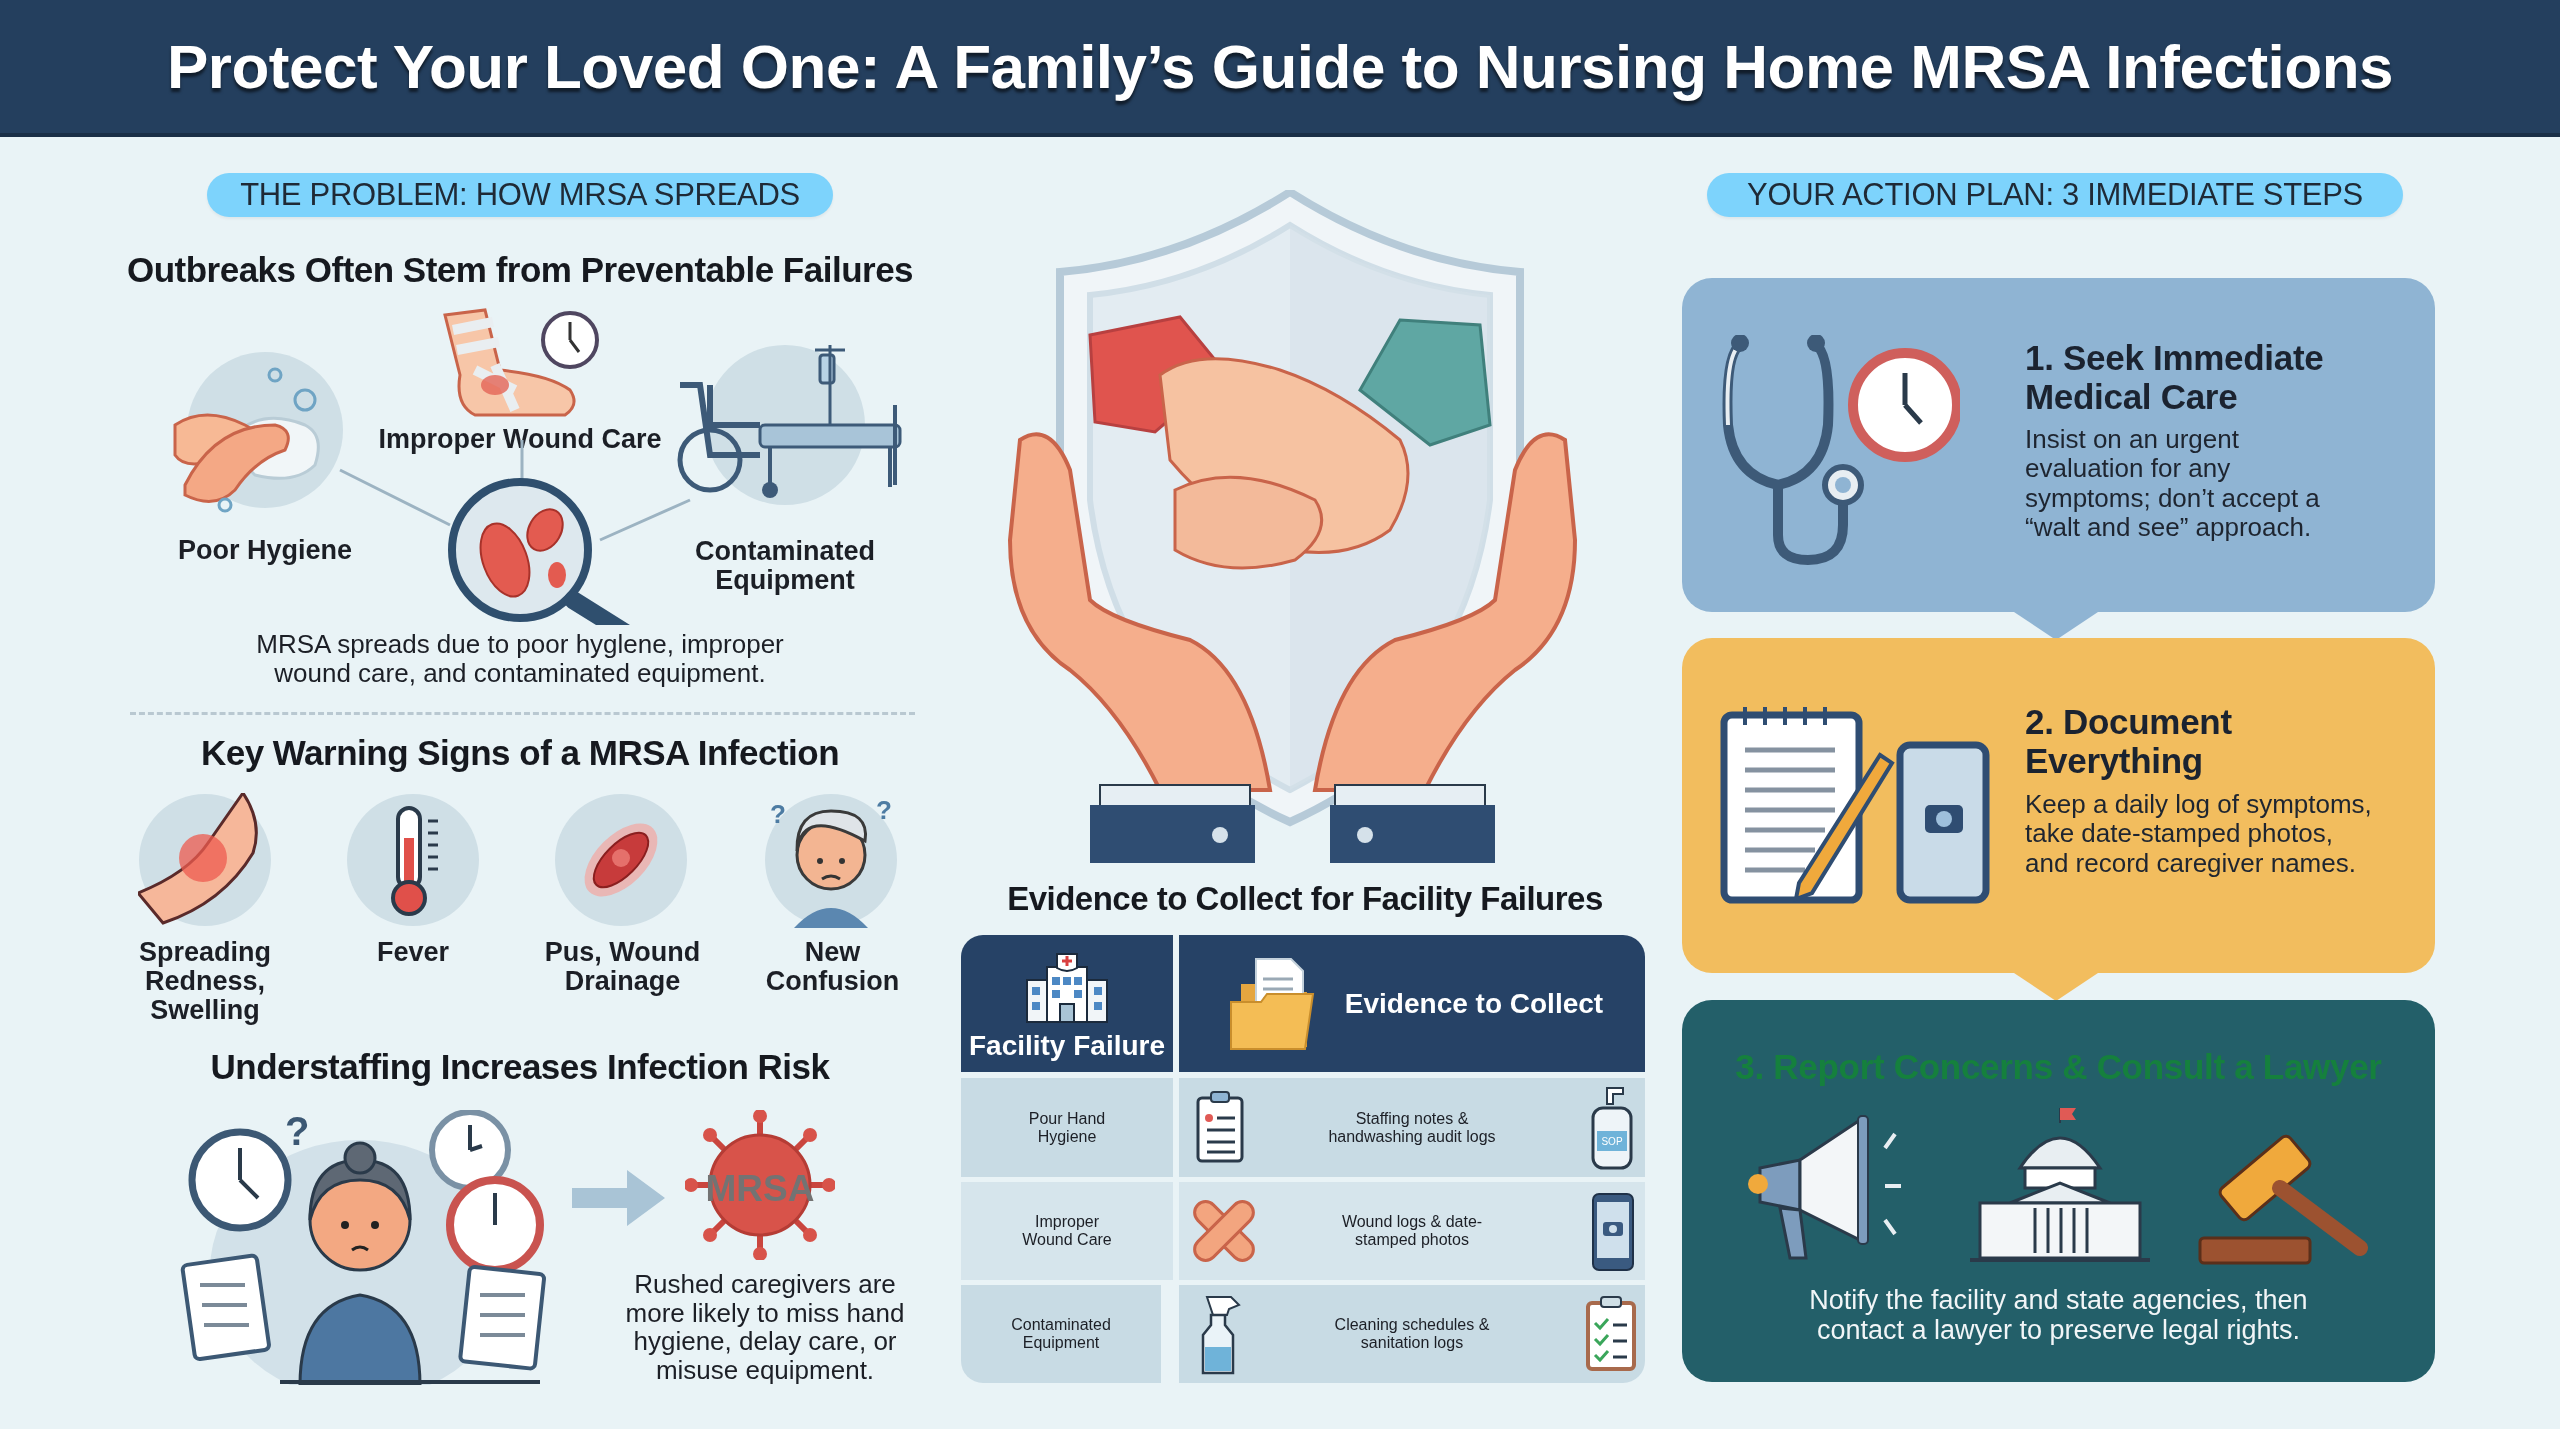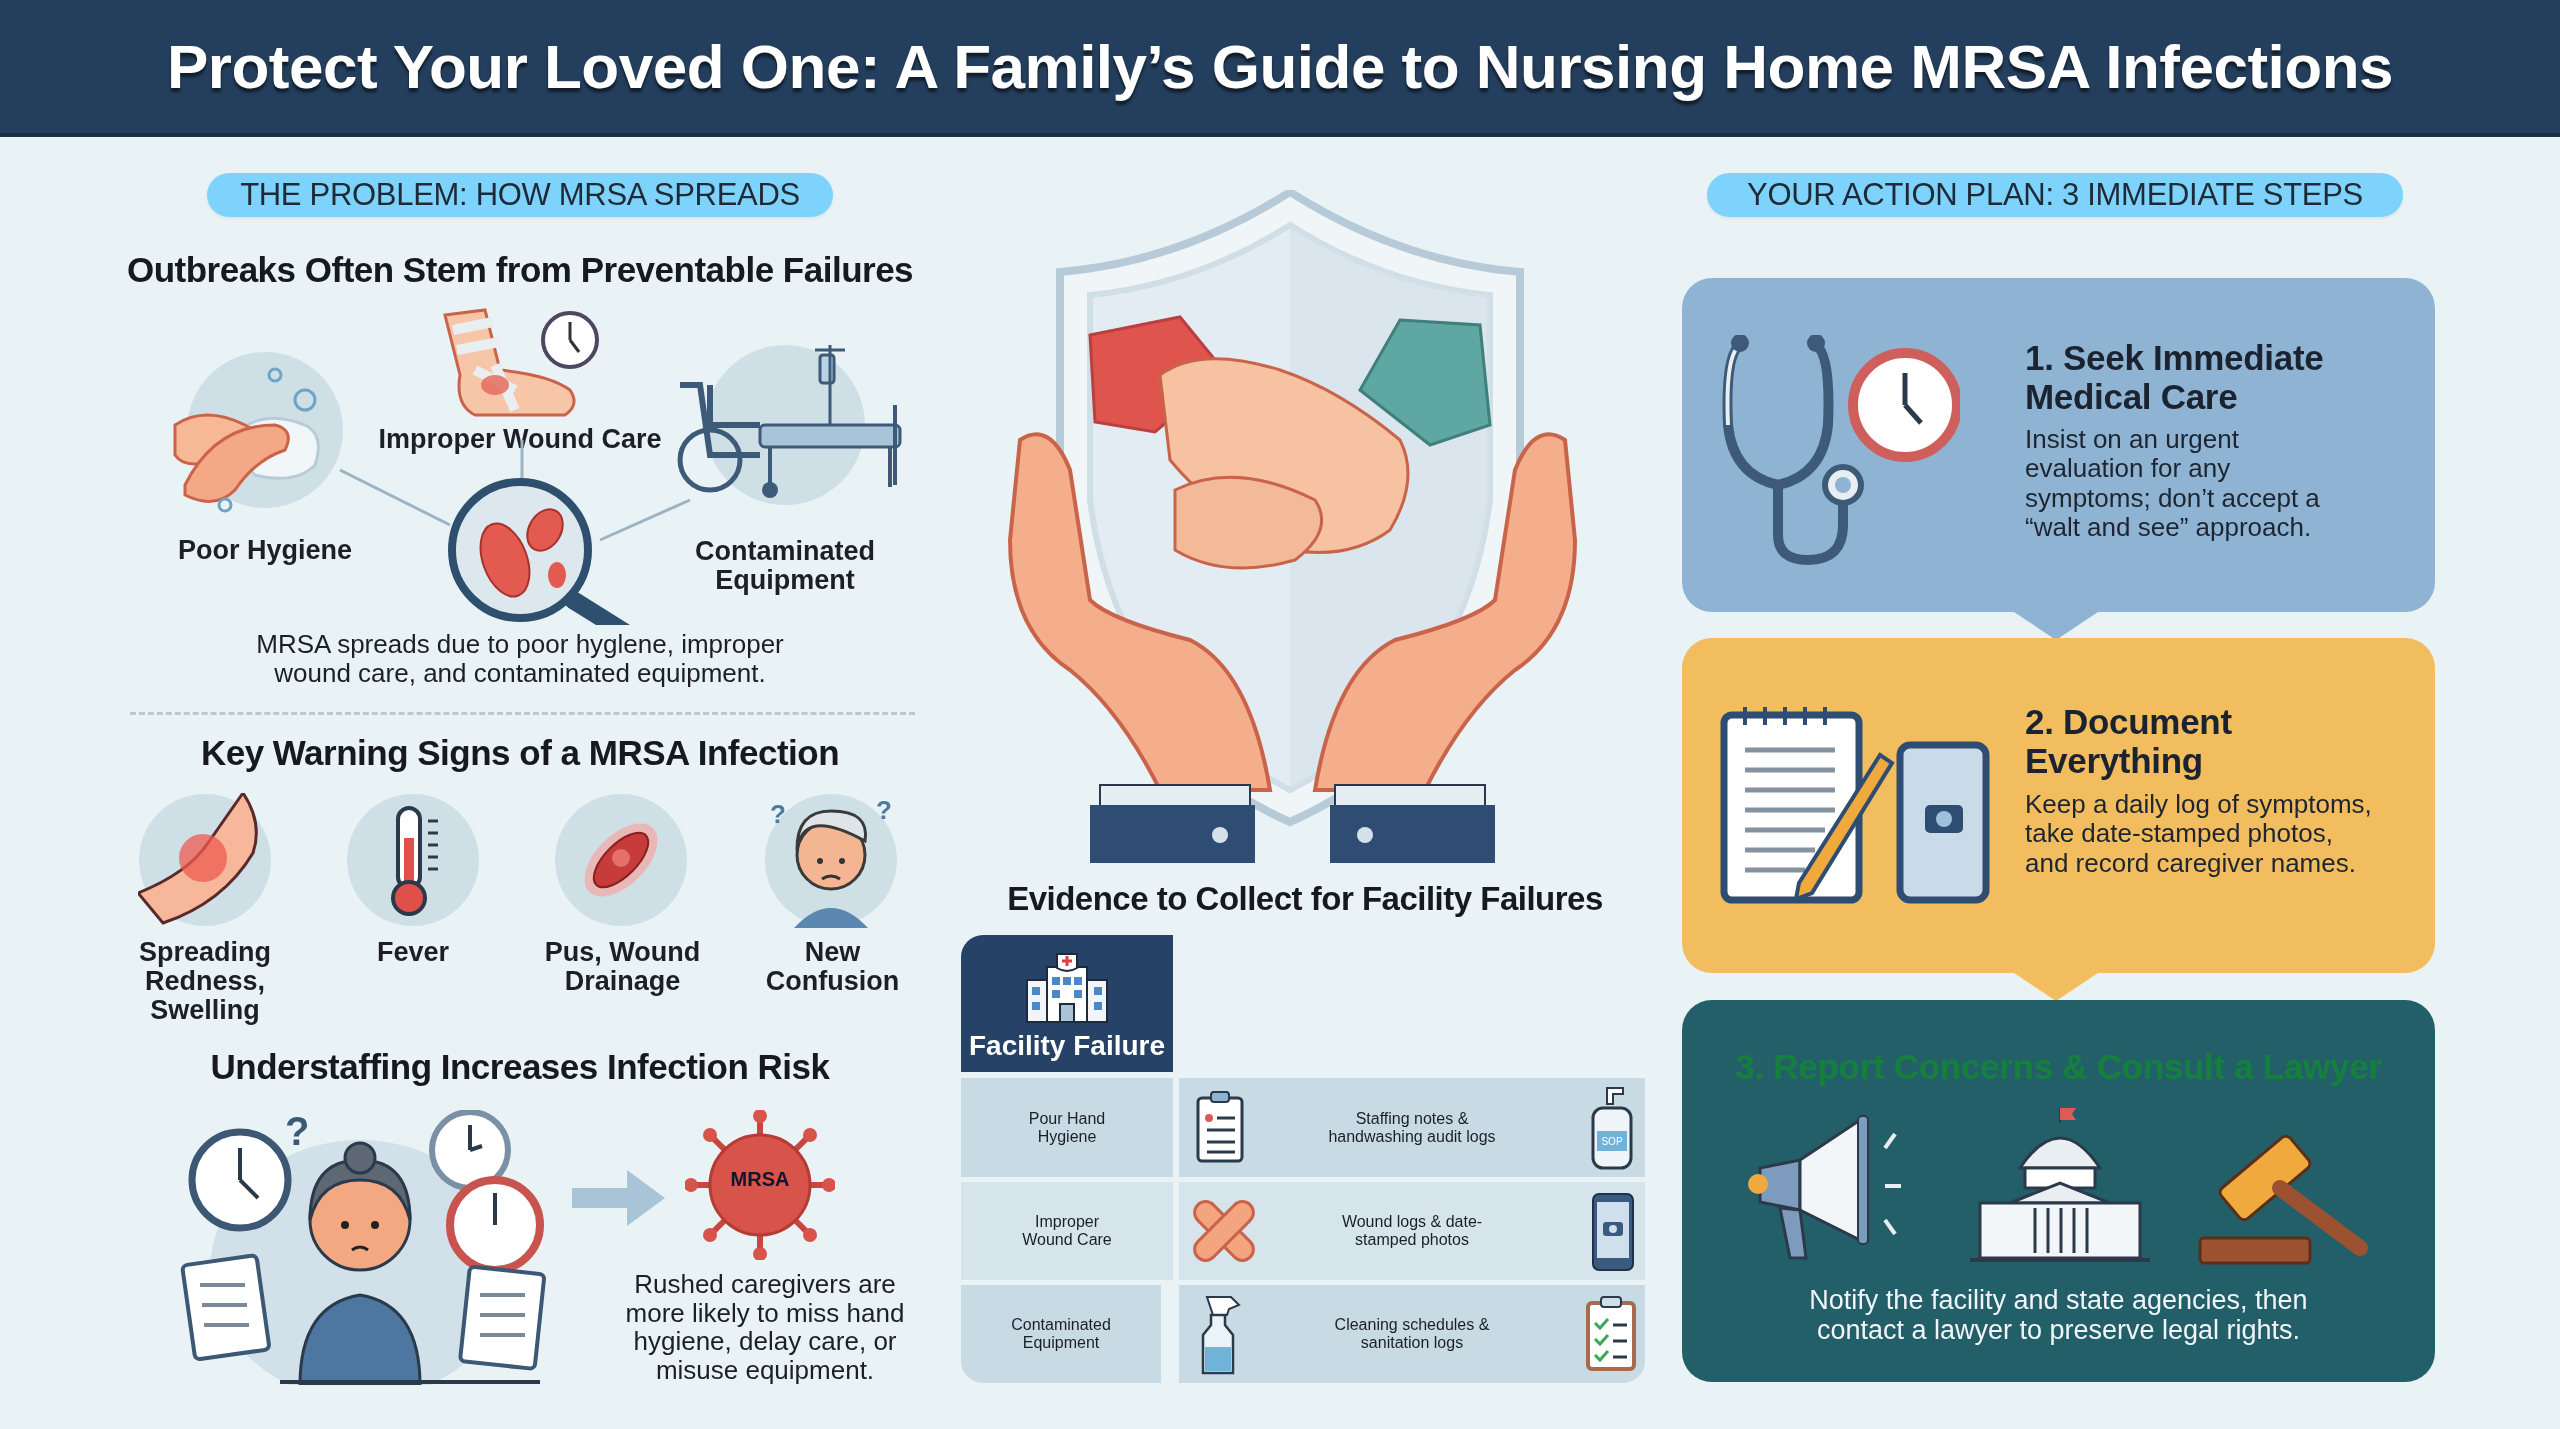--- a/index.html
+++ b/index.html
@@ -197,21 +197,21 @@
         <circle cx="75" cy="144" r="7"></circle>
         <circle cx="6" cy="75" r="7"></circle>
         <circle cx="144" cy="75" r="7"></circle>
       <circle cx="25" cy="25" r="7"></circle>
         <circle cx="125" cy="125" r="7"></circle>
         <circle cx="25" cy="125" r="7"></circle>
         <circle cx="125" cy="25" r="7"></circle>
     </g>
     <circle cx="75" cy="75" r="50" fill="#d8534a" stroke="#b53c35" stroke-width="3"></circle>
   </svg>
-  <div style="position:absolute; left:0; top:58px; width:150px; text-align:center; color:#0f172a; font-weight:700; font-size:20px;">MRSA</div>
+  <div style="position:absolute; left:0; top:58px; width:150px; text-align:center; color:#737373; font-weight:700; font-size:37px;">MRSA</div>
 </div>
 
 <div class="abs body-txt" style="left:600px; top:1270px; width:330px;">
   <div>Rushed caregivers are</div>
   <div>more likely to miss hand</div>
   <div>hygiene, delay care, or</div>
   <div>misuse equipment.</div>
 </div>
 
 <svg class="abs" style="left:980px; top:190px;" width="640" height="675" viewBox="0 0 640 675">
@@ -249,20 +249,29 @@
           <rect x="41" y="25" width="8" height="8"></rect>
           <rect x="52" y="25" width="8" height="8"></rect>
           <rect x="30" y="38" width="8" height="8"></rect>
           <rect x="52" y="38" width="8" height="8"></rect>
           <rect x="10" y="50" width="8" height="8"></rect>
           <rect x="72" y="50" width="8" height="8"></rect>
         </g>
       <rect x="38" y="52" width="14" height="18" fill="#a9c4d6" stroke="#1b2a3c" stroke-width="2"></rect>
     </svg>
     <span>Facility Failure</span>
+  </div>
+  <div class="tcell thead" style="left:218px; top:0; width:466px; height:137px; border-top-right-radius:22px;">
+    <svg width="100" height="100" viewBox="0 0 100 100" style="margin-right:24px;">
+      <path d="M20 30 h20 l6 8 h40 v55 h-66z" fill="#e5a640"></path>
+      <path d="M35 5 h35 l12 12 v60 h-47z" fill="#fff" stroke="#c4d1db" stroke-width="2"></path>
+      <path d="M42 25 h30 M42 35 h30 M42 45 h30" stroke="#9aa9b5" stroke-width="3"></path>
+      <path d="M10 48 h30 l6 -8 h46 l-8 55 h-74z" fill="#f4bd55" stroke="#c98e2c" stroke-width="2"></path>
+    </svg>
+    <span>Evidence to Collect</span>
   </div>
 
   <div class="tcell trow c1" style="left:0; top:143px; width:212px; height:99px;">
     <div>
         <div>Pour Hand</div>
         <div>Hygiene</div>
       </div>
   </div>
   <div class="tcell trow c2" style="left:218px; top:143px; width:466px; height:99px;">
     <svg class="abs" style="left:16px; top:12px;" width="50" height="74" viewBox="0 0 50 74">

